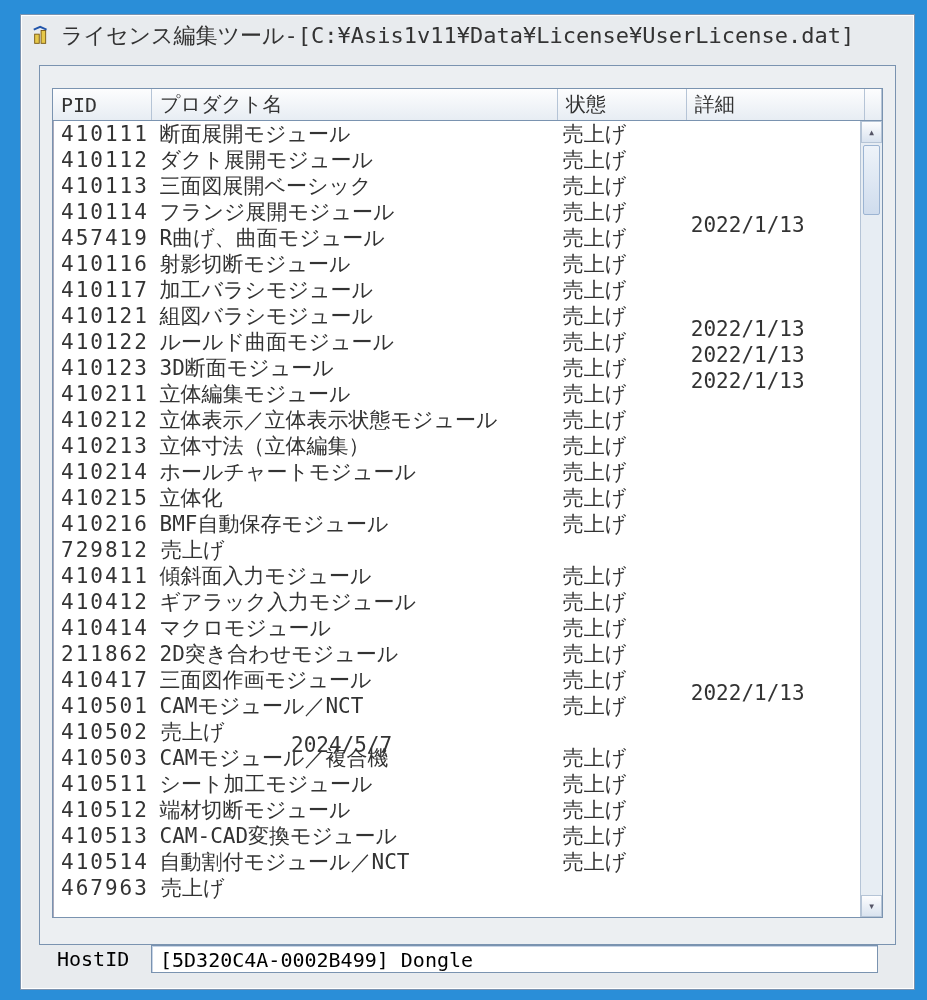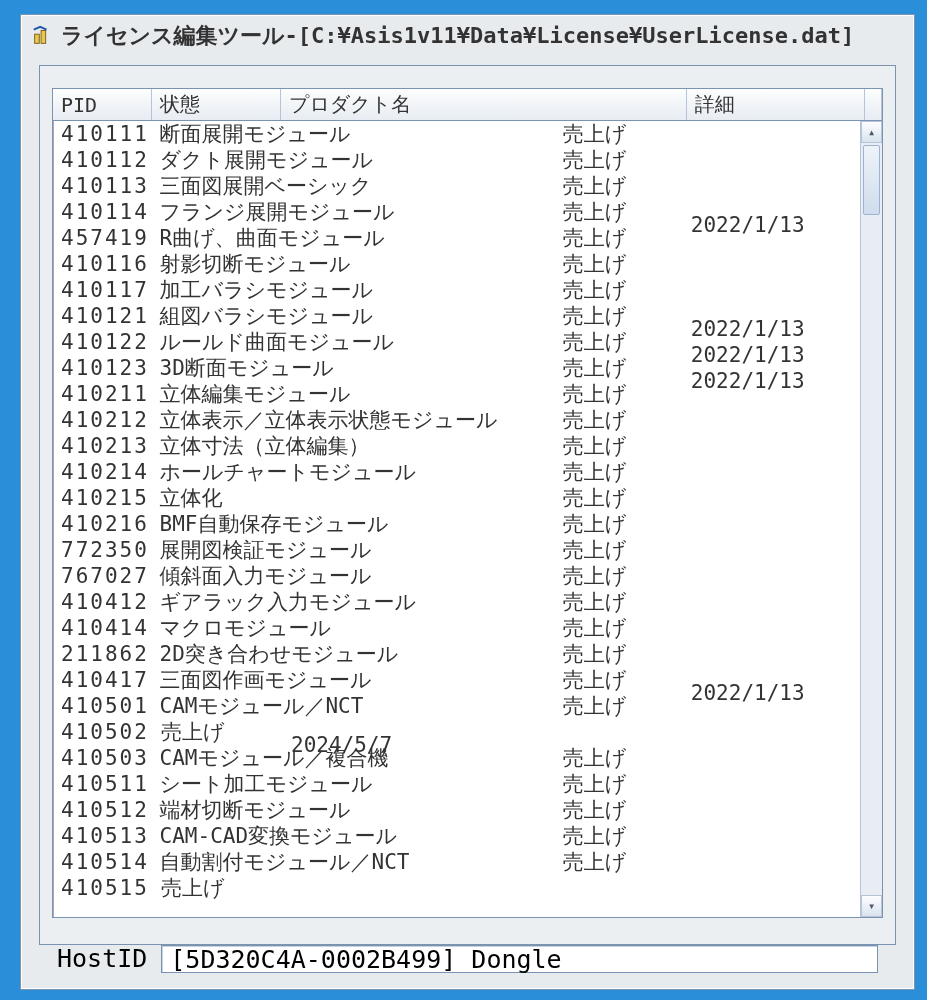--- a/index.html
+++ b/index.html
@@ -17,21 +17,20 @@
     background: #e8ebee;
     border: 1px solid #7a93b0;
     box-shadow: 0 0 0 1px #fff inset;
   }
   .titlebar {
     display: flex;
     align-items: center;
     padding: 6px 10px;
     font-size: 22px;
     color: #333;
-    font-weight: bold;
   }
   .titlebar .icon {
     width: 22px; height: 22px;
     margin-right: 8px;
     display: inline-block;
     position: relative;
   }
   .client {
     position: absolute;
     top: 50px; left: 18px; right: 18px; bottom: 18px;
@@ -125,21 +124,21 @@
     border: 1px solid #9cb4d2;
     border-radius: 2px;
     cursor: pointer;
   }
   .scrollbar .arrow.down { position:absolute; bottom:0; left:0; right:0; }
   .statusbar {
     position: absolute;
     left: 18px; right: 18px; bottom: -2px;
     display: flex;
     align-items: center;
-    font-size: 25px;
+    font-size: 20px;
     gap: 14px;
     padding-top: 6px;
   }
   .statusbar .label { min-width: 80px; }
   .statusbar .field {
     flex: 1;
     background: #fff;
     border: 1px solid #7a93b0;
     box-shadow: inset 1px 1px 0 #c7d4e6;
     padding: 2px 8px;
@@ -161,22 +160,22 @@
     </span>
     <span>ライセンス編集ツール-[C:¥Asis1v11¥Data¥License¥UserLicense.dat]</span>
   </div>
 
   <div class="client">
     <div class="groupbox">
 
       <div class="listbox">
         <div class="headers">
           <div class="hcell col-pid">PID</div>
+          <div class="hcell col-name">プロダクト名</div>
           <div class="hcell col-stat">状態</div>
-          <div class="hcell col-name">プロダクト名</div>
           <div class="hcell col-det">詳細</div>
           <div class="hcell col-scroll"></div>
         </div>
 
         <div class="rows" id="rows">
             <div class="row">
               <div class="col-pid">410111</div>
               <div class="col-name">断面展開モジュール</div>
               <div class="col-stat">売上げ</div>
               <div class="col-det"></div>
@@ -265,27 +264,26 @@
               <div class="col-stat">売上げ</div>
               <div class="col-det"></div>
             </div>
             <div class="row">
               <div class="col-pid">410216</div>
               <div class="col-name">BMF自動保存モジュール</div>
               <div class="col-stat">売上げ</div>
               <div class="col-det"></div>
             </div>
             <div class="row">
-              <div class="col-pid">772350</div>
-              <div class="col-name">展開図検証モジュール</div>
-              <div class="col-stat">売上げ</div>
-              <div class="col-det"></div>
-            </div>
-            <div class="row">
-              <div class="col-pid">767027</div>
+              <div class="col-pid">729812</div>
+              <div class="col-stat">売上げ</div>
+              <div class="col-det"></div>
+            </div>
+            <div class="row">
+              <div class="col-pid">410411</div>
               <div class="col-name">傾斜面入力モジュール</div>
               <div class="col-stat">売上げ</div>
               <div class="col-det"></div>
             </div>
             <div class="row">
               <div class="col-pid">410412</div>
               <div class="col-name">ギアラック入力モジュール</div>
               <div class="col-stat">売上げ</div>
               <div class="col-det"></div>
             </div>
@@ -342,21 +340,21 @@
               <div class="col-stat">売上げ</div>
               <div class="col-det"></div>
             </div>
             <div class="row">
               <div class="col-pid">410514</div>
               <div class="col-name">自動割付モジュール／NCT</div>
               <div class="col-stat">売上げ</div>
               <div class="col-det"></div>
             </div>
             <div class="row">
-              <div class="col-pid">410515</div>
+              <div class="col-pid">467963</div>
               <div class="col-stat">売上げ</div>
               <div class="col-det"></div>
             </div>
           </div>
 
         <div class="scrollbar">
           <div class="arrow up">▴</div>
           <div class="thumb"></div>
           <div class="arrow down">▾</div>
         </div>

